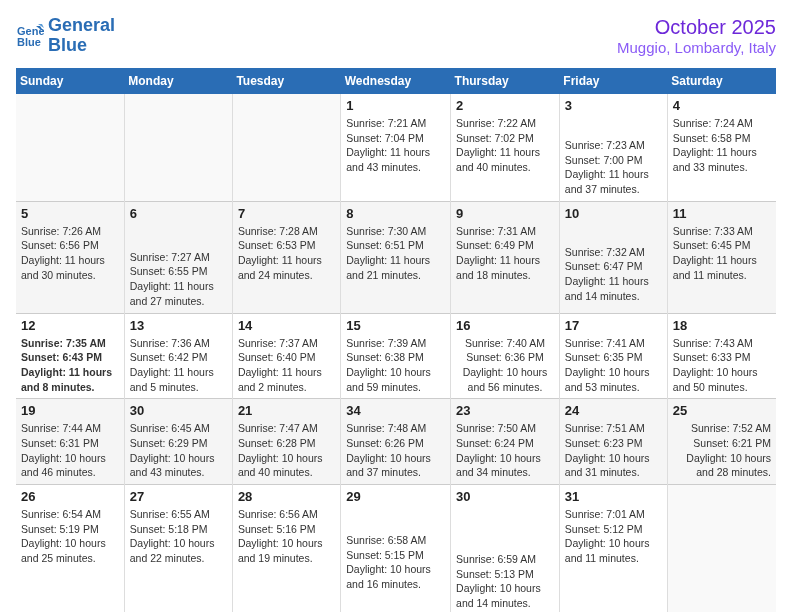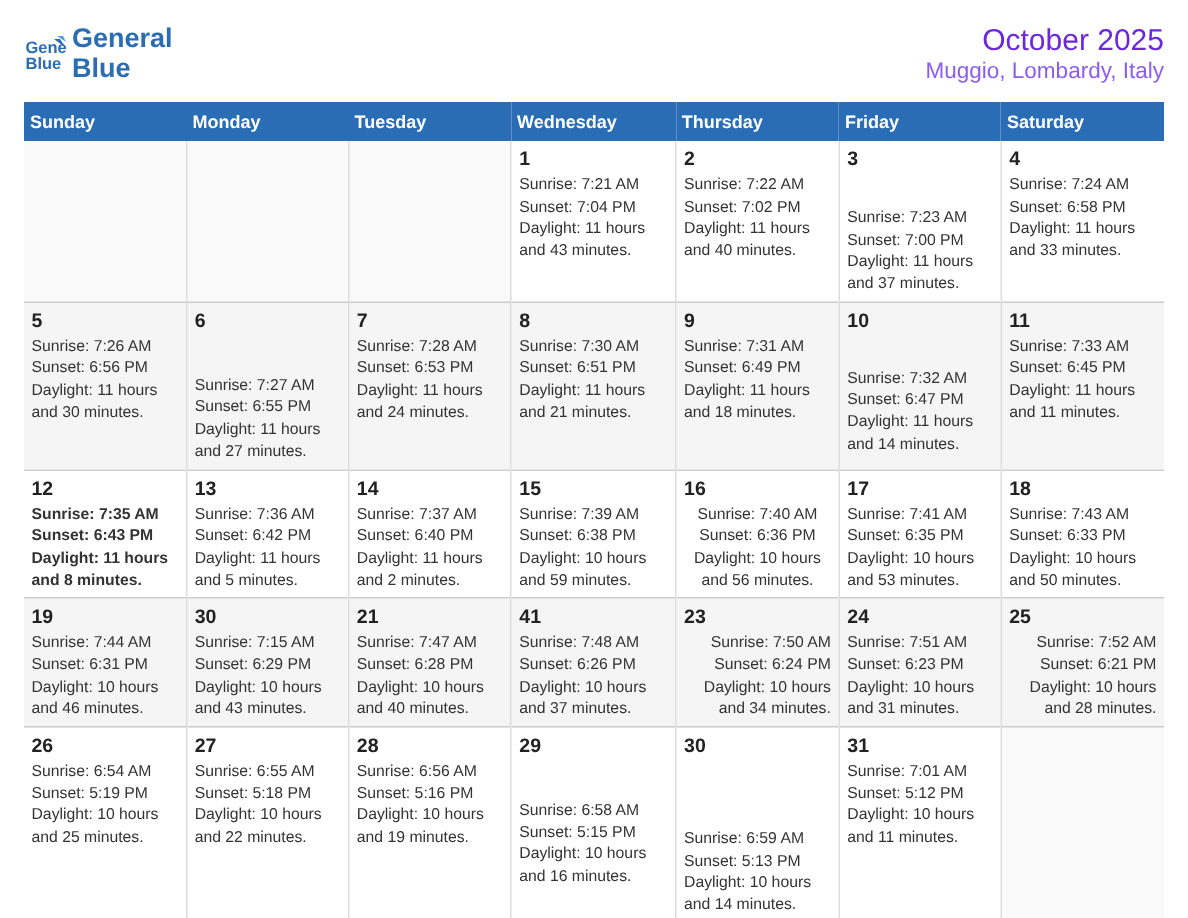--- a/index.html
+++ b/index.html
@@ -246,39 +246,39 @@
       </tr>
       <tr>
         <td>
           <div class="day-num">19</div>
           <div class="day-info" style="white-space: pre-line;">Sunrise: 7:44 AM
 Sunset: 6:31 PM
 Daylight: 10 hours and 46 minutes.</div>
         </td>
         <td>
           <div class="day-num">30</div>
-          <div class="day-info" style="white-space: pre-line;">Sunrise: 7:15 AM
+          <div class="day-info" style="white-space: pre-line;">Sunrise: 6:45 AM
 Sunset: 6:29 PM
 Daylight: 10 hours and 43 minutes.</div>
         </td>
         <td>
           <div class="day-num">21</div>
           <div class="day-info" style="white-space: pre-line;">Sunrise: 7:47 AM
 Sunset: 6:28 PM
 Daylight: 10 hours and 40 minutes.</div>
         </td>
         <td>
-          <div class="day-num">41</div>
+          <div class="day-num">34</div>
           <div class="day-info" style="white-space: pre-line;">Sunrise: 7:48 AM
 Sunset: 6:26 PM
 Daylight: 10 hours and 37 minutes.</div>
         </td>
         <td>
           <div class="day-num">23</div>
-          <div class="day-info" style="white-space: pre-line; text-align: right;">Sunrise: 7:50 AM
+          <div class="day-info" style="white-space: pre-line;">Sunrise: 7:50 AM
 Sunset: 6:24 PM
 Daylight: 10 hours and 34 minutes.</div>
         </td>
         <td>
           <div class="day-num">24</div>
           <div class="day-info" style="white-space: pre-line;">Sunrise: 7:51 AM
 Sunset: 6:23 PM
 Daylight: 10 hours and 31 minutes.</div>
         </td>
         <td>

